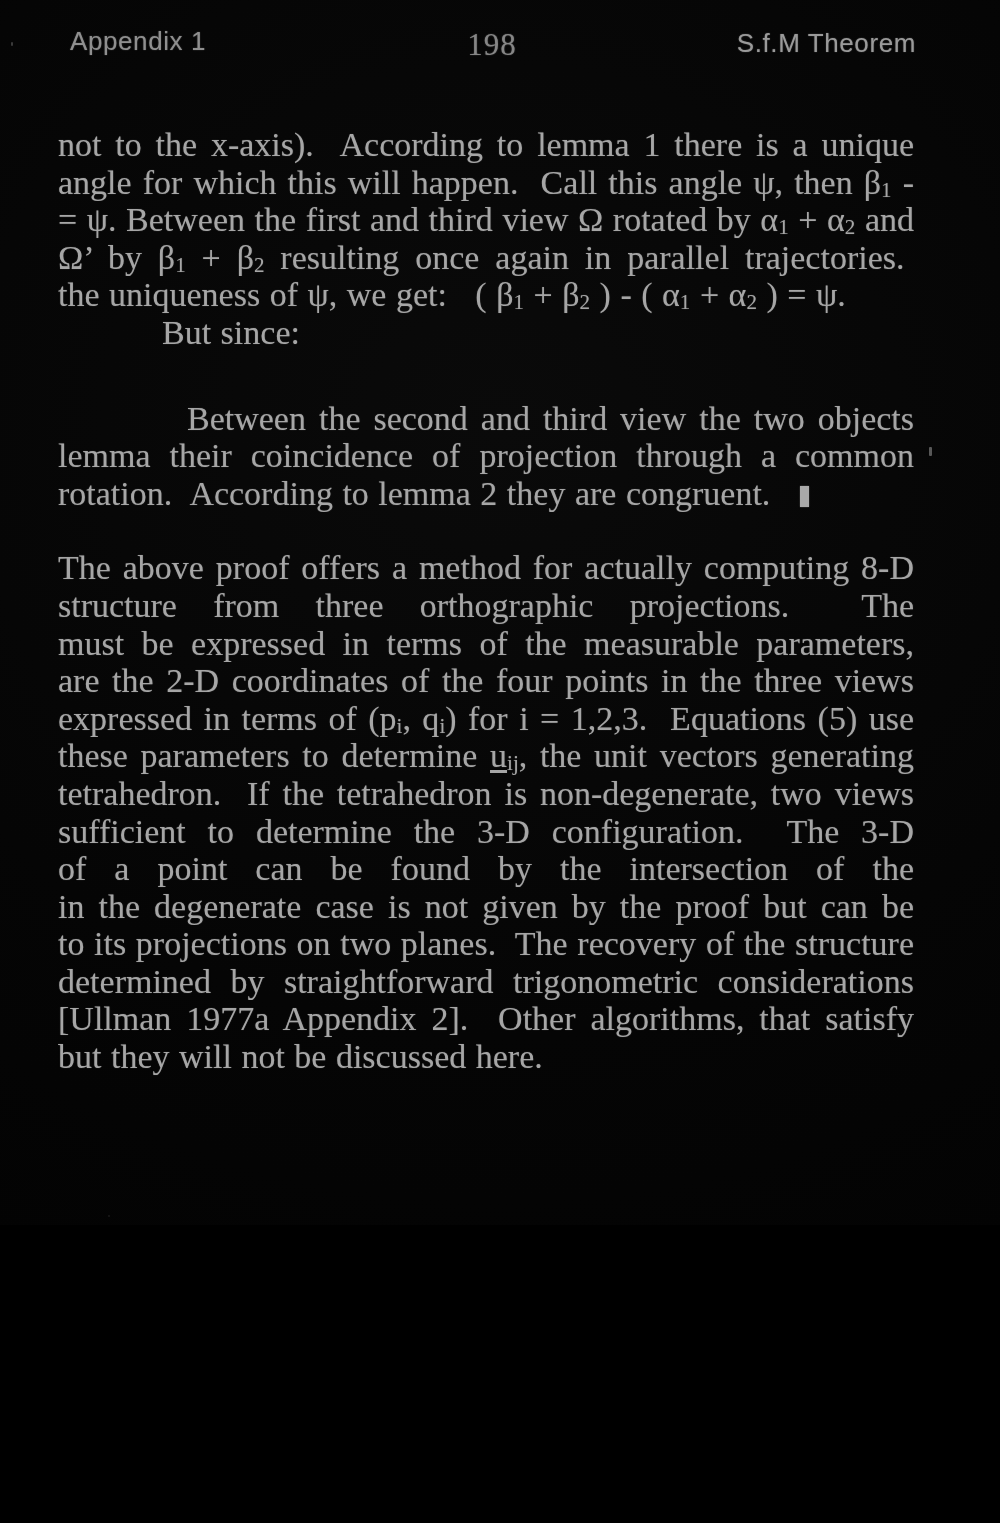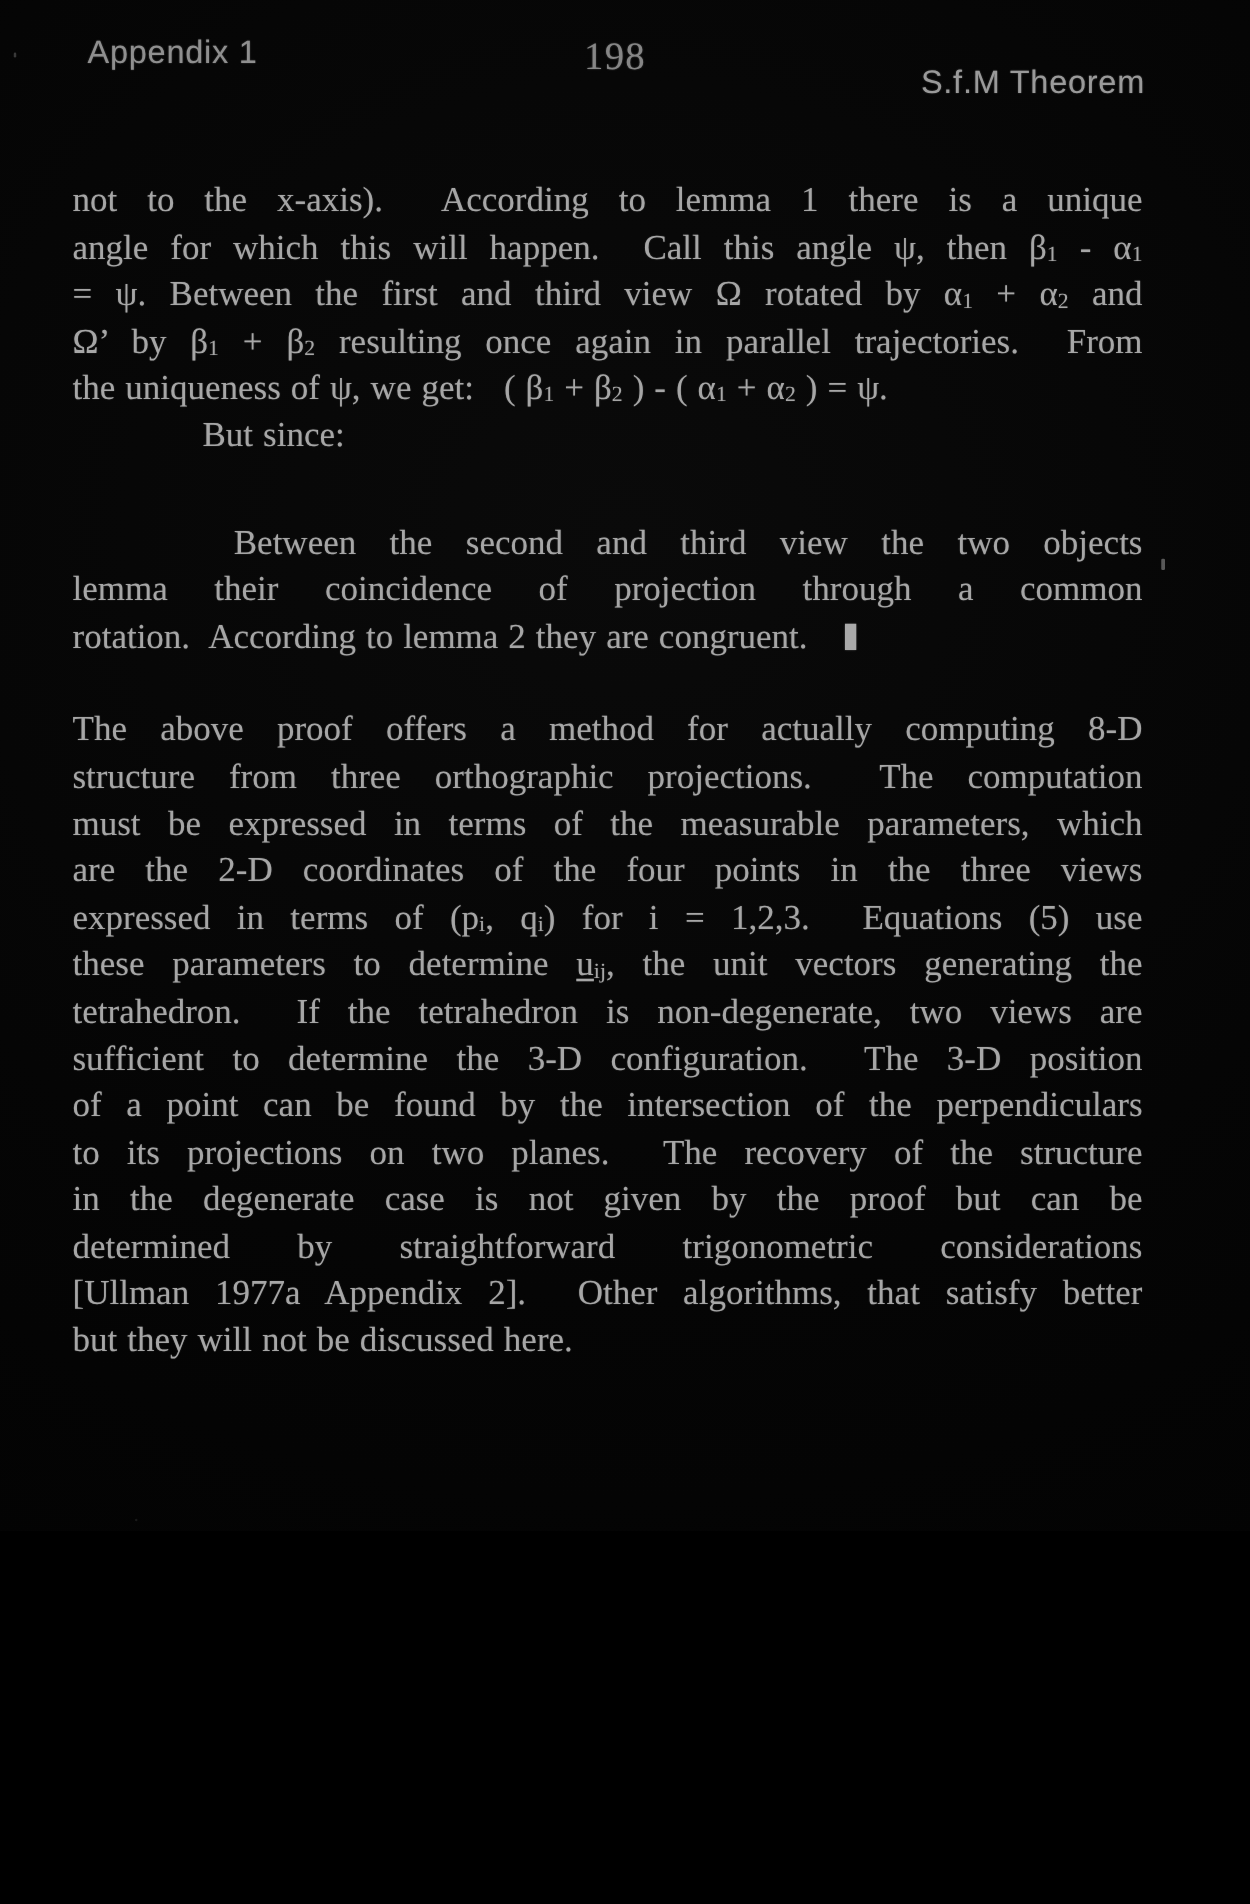--- a/index.html
+++ b/index.html
@@ -20,27 +20,27 @@
     text-shadow:0 0 1.5px rgba(190,190,190,.4);
     white-space:nowrap;
   }
   #hdr-left{left:70px;top:26px;}
   #hdr-center{
     left:0;top:27px;width:1000px;text-align:center;
     transform:translateX(-8px);
     font-family:"Liberation Serif","DejaVu Serif",serif;
     font-size:31px;letter-spacing:1px;color:#868686;
   }
-  #hdr-right{right:84px;top:50px;color:#9a9a9a;}
+  #hdr-right{right:84px;top:28px;color:#9a9a9a;}
   
   #text-block{
     position:absolute;
-    left:58px;top:142px;width:856px;
+    left:58px;top:126px;width:856px;
     color:#a6a6a6;
-    font-size:28px;
+    font-size:34px;
     line-height:37.6px;
     text-shadow:0 0 1.2px rgba(200,200,200,.35);
   }
   .line{
     height:37.6px;
     overflow:hidden;
     white-space:normal;
     word-spacing:1px;
   }
   .line.just{
@@ -89,22 +89,22 @@
       <div class="line">rotation.&nbsp; According to lemma 2 they are congruent.<span class="qed"></span></div>
       <div class="line just" style="margin-top: 37px;">The above proof offers a method for actually computing 8-D</div>
       <div class="line just">structure from three orthographic projections.&nbsp; The computation</div>
       <div class="line just">must be expressed in terms of the measurable parameters, which</div>
       <div class="line just">are the 2-D coordinates of the four points in the three views</div>
       <div class="line just">expressed in terms of (p<sub>i</sub>, q<sub>i</sub>) for i = 1,2,3.&nbsp; Equations (5) use</div>
       <div class="line just">these parameters to determine <span class="ul">u</span><sub>ij</sub>, the unit vectors generating the</div>
       <div class="line just">tetrahedron.&nbsp; If the tetrahedron is non-degenerate, two views are</div>
       <div class="line just">sufficient to determine the 3-D configuration.&nbsp; The 3-D position</div>
       <div class="line just">of a point can be found by the intersection of the perpendiculars</div>
+      <div class="line just">in the degenerate case is not given by the proof but can be</div>
       <div class="line just">to its projections on two planes.&nbsp; The recovery of the structure</div>
-      <div class="line just">in the degenerate case is not given by the proof but can be</div>
       <div class="line just">determined by straightforward trigonometric considerations</div>
       <div class="line just">[Ullman 1977a Appendix 2].&nbsp; Other algorithms, that satisfy better</div>
       <div class="line">but they will not be discussed here.</div>
     </div>
 <div class="speck" style="left: 11px; top: 42px; width: 2px; height: 4px; opacity: 0.35;"></div>
     <div class="speck" style="left: 929px; top: 447px; width: 3px; height: 9px; opacity: 0.55;"></div>
     <div class="speck" style="left: 80px; top: 1492px; width: 2px; height: 7px; opacity: 0.6;"></div>
     <div class="speck" style="left: 108px; top: 1215px; width: 2px; height: 2px; opacity: 0.15;"></div>
     <div class="speck" style="left: 140px; top: 1333px; width: 2px; height: 2px; opacity: 0.12;"></div>
   </div>

